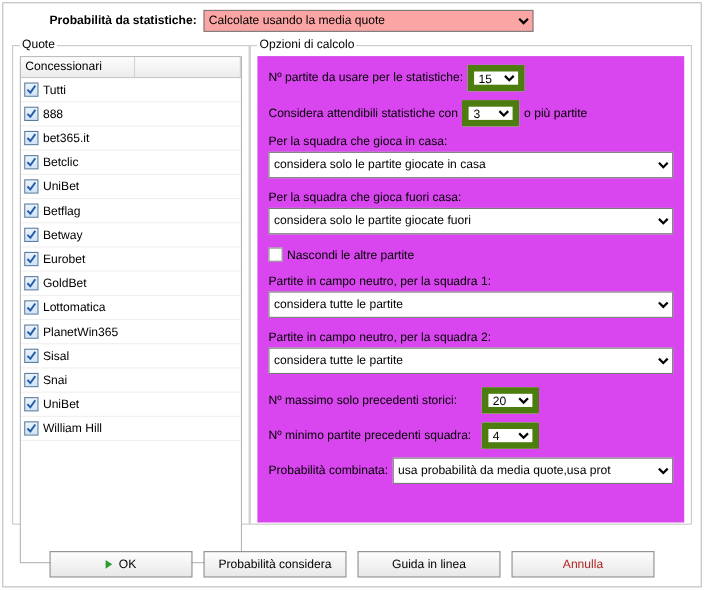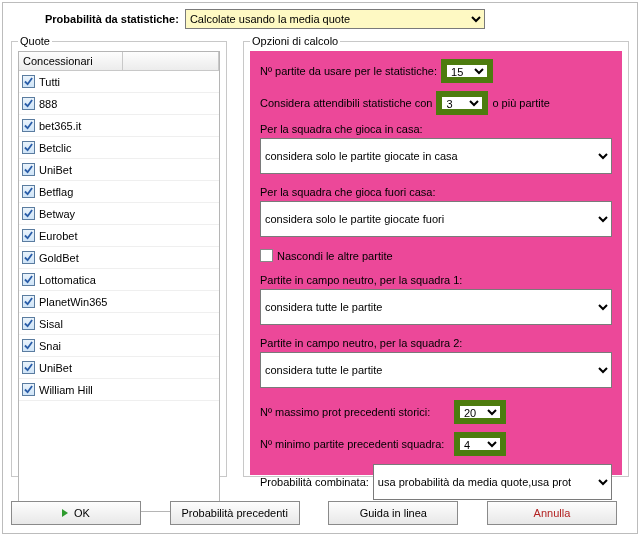--- a/index.html
+++ b/index.html
@@ -30,25 +30,25 @@
   .top-row label {
     font-weight: bold;
     margin-right: 6px;
   }
   .top-row select {
     flex: 0 0 300px;
     font-family: inherit;
     font-size: 11px;
     height: 20px;
     border: 1px solid #7a7a7a;
-    background: #fef9c3;
+    background: #fca5a5;
   }
   .columns {
     display: flex;
-    gap: 16px;
+    gap: 0;
     height: 442px;
   }
   fieldset {
     border: 1px solid #c8c8c8;
     padding: 4px 6px 6px 6px;
     margin: 0;
   }
   legend {
     font-size: 11px;
     color: #000;
@@ -87,21 +87,21 @@
     background: linear-gradient(#eaf3fb,#cfe4f7);
     display: inline-flex;
     align-items: center;
     justify-content: center;
     margin-right: 4px;
     flex-shrink: 0;
   }
   .quote-row .cb svg { display: block; }
   .opt-box { flex: 1; }
   .opt-body {
-    background: #ec4899;
+    background: #d946ef;
     padding: 8px 10px;
     height: 424px;
   }
   .opt-line {
     display: flex;
     align-items: center;
     gap: 4px;
     margin-bottom: 8px;
   }
   .opt-line.stack {
@@ -119,42 +119,42 @@
     width: 52px;
     font-family: inherit;
     font-size: 11px;
     height: 24px;
     border: 6px solid #4d7c0f;
     background: #fff;
   }
   select.wide {
     font-family: inherit;
     font-size: 11px;
-    height: 36px;
+    height: 24px;
     border: 1px solid #7a7a7a;
     background: #fff;
   }
   .chk-line {
     display: flex;
     align-items: center;
     gap: 4px;
     margin: 8px 0 12px 0;
   }
   .chk-line .cb2 {
     width: 13px; height: 13px;
     border: 1px solid #888;
     background: #fff;
     display: inline-block;
   }
   .bottom-buttons {
     position: absolute;
-    left: 8px; right: 20px; bottom: 8px;
+    left: 8px; right: 8px; bottom: 8px;
     display: flex;
     gap: 10px;
-    justify-content: space-between;
+    justify-content: center;
   }
   .btn {
     min-width: 130px;
     height: 24px;
     border: 1px solid #8a8a8a;
     background: linear-gradient(#fdfdfd,#e8e8e8);
     font-family: inherit;
     font-size: 11px;
     display: inline-flex;
     align-items: center;
@@ -356,21 +356,21 @@
           <span class="lbl">Partite in campo neutro, per la squadra 1:</span>
           <select class="wide"><option>considera tutte le partite</option></select>
         </div>
 
         <div class="opt-line stack">
           <span class="lbl">Partite in campo neutro, per la squadra 2:</span>
           <select class="wide"><option>considera tutte le partite</option></select>
         </div>
 
         <div class="opt-line">
-          <span class="lbl" style="width:190px">Nº massimo prot precedenti storici:</span>
+          <span class="lbl" style="width:190px">Nº massimo solo precedenti storici:</span>
           <select class="small"><option>20</option></select>
         </div>
 
         <div class="opt-line">
           <span class="lbl" style="width:190px">Nº minimo partite precedenti squadra:</span>
           <select class="small"><option>4</option></select>
         </div>
 
         <div class="combo-line">
           <span class="lbl">Probabilità combinata:</span>
@@ -380,21 +380,21 @@
       </div>
     </fieldset>
   </div>
 
   <div class="bottom-buttons">
     <button class="btn">
       <span class="tri"></span>
       <span>OK</span>
     </button>
     <button class="btn">
-      <span>Probabilità precedenti</span>
+      <span>Probabilità considera</span>
     </button>
     <button class="btn">
       <span>Guida in linea</span>
     </button>
     <button class="btn cancel">
       <span>Annulla</span>
     </button>
   </div>
 
 </div>

